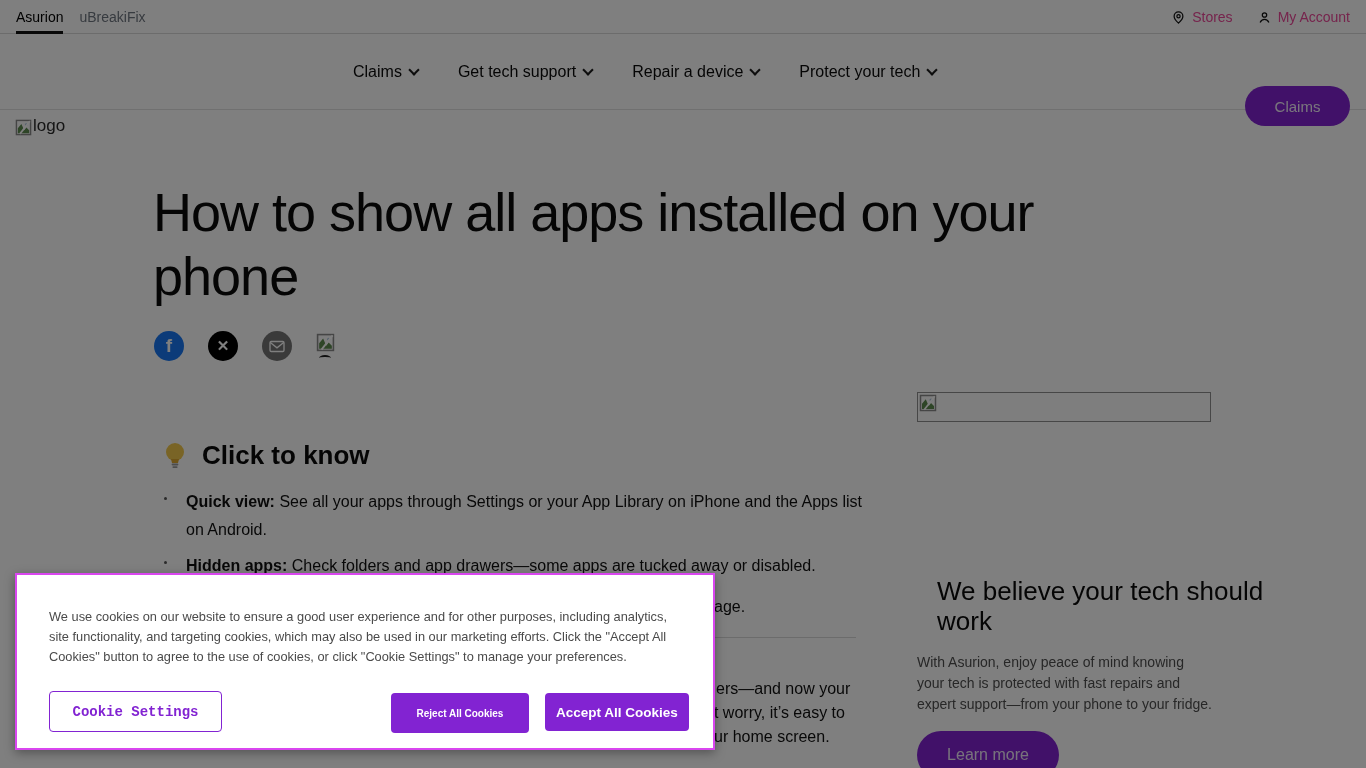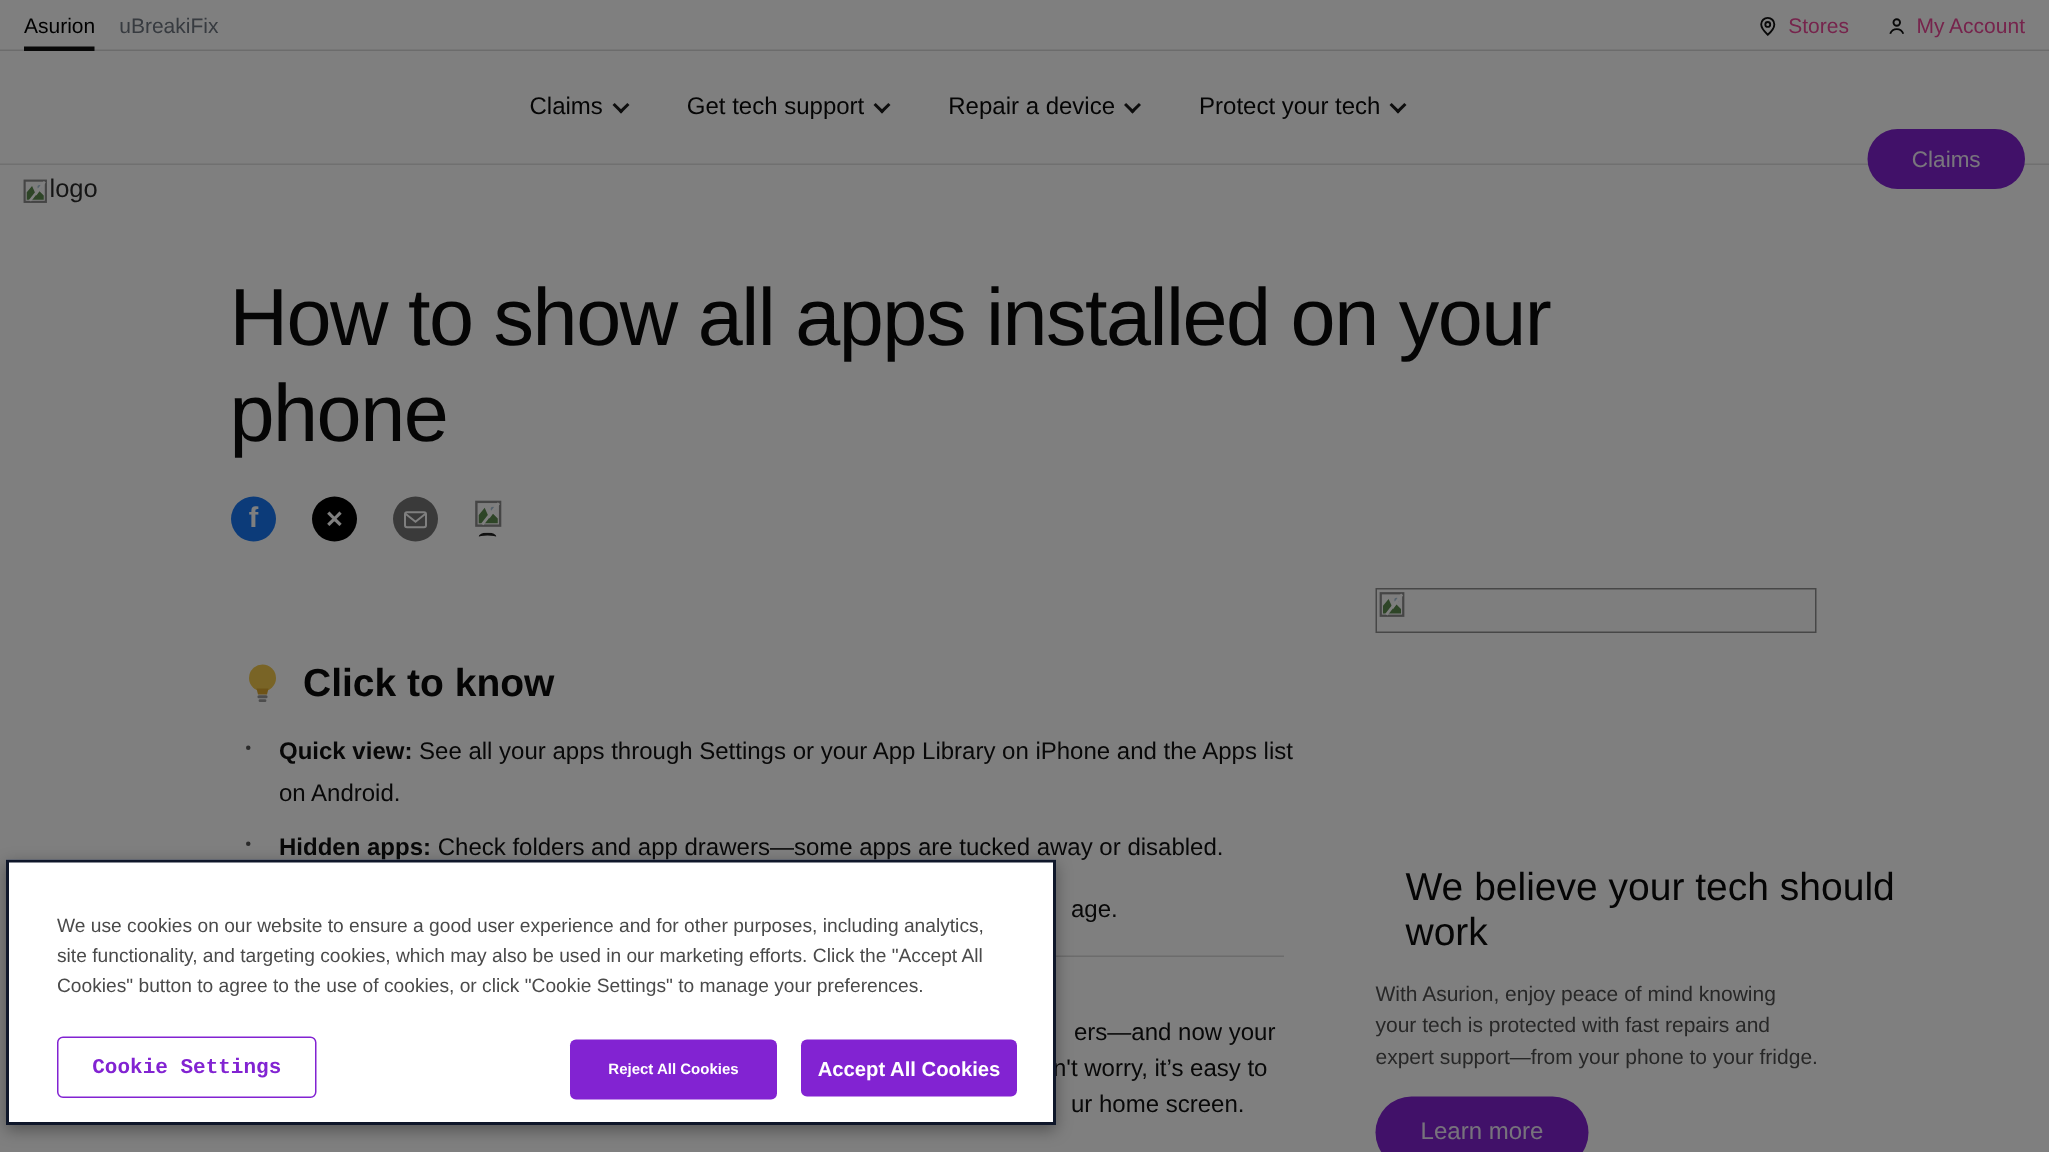--- a/index.html
+++ b/index.html
@@ -55,22 +55,22 @@
   .side-head { position:absolute; left:937px; top:576px; font-size:26px; line-height:30px; color:#0a0a0a; }
   .side-body { position:absolute; left:917px; top:652px; font-size:14px; line-height:21px; color:#4f4f4f; }
   .side-cta { position:absolute; left:917px; top:731px; width:142px; height:48px; border-radius:26px;
     background:#8223d2; color:#efe6f8; font-size:16px; border:none; cursor:pointer; font-family:inherit; }
 
   
   .dim { position:absolute; left:0; top:0; width:1366px; height:768px;
     background:rgba(0,0,0,0.5); z-index:50; }
 
   
-  .cookie { position:absolute; left:4px; top:573px; width:700px; height:177px; background:#fff;
-    border:2px solid #0f172a; z-index:100; box-shadow:0 3px 10px rgba(0,0,0,0.35); }
+  .cookie { position:absolute; left:15px; top:573px; width:700px; height:177px; background:#fff;
+    border:2px solid #d946ef; z-index:100; box-shadow:0 3px 10px rgba(0,0,0,0.35); }
   .cookie-text { position:absolute; left:32px; top:32px; font-size:12.8px; line-height:20px;
     color:#4a4a4a; white-space:nowrap; }
   .ck-settings { position:absolute; left:32px; top:116px; width:173px; height:41px; background:#fff;
     border:1px solid #8223d2; border-radius:4px; color:#8223d2; font-weight:700; font-size:14px;
     cursor:pointer; font-family:Liberation Mono, monospace; }
   .ck-reject { position:absolute; left:374px; top:118px; width:138px; height:40px; background:#8223d2;
     border:none; border-radius:4px; color:#fff; font-weight:700; font-size:10px; cursor:pointer; font-family:inherit; }
   .ck-accept { position:absolute; left:528px; top:118px; width:144px; height:38px; background:#8223d2;
     border:none; border-radius:4px; color:#fff; font-weight:700; font-size:13.5px; cursor:pointer; font-family:inherit; }
 

